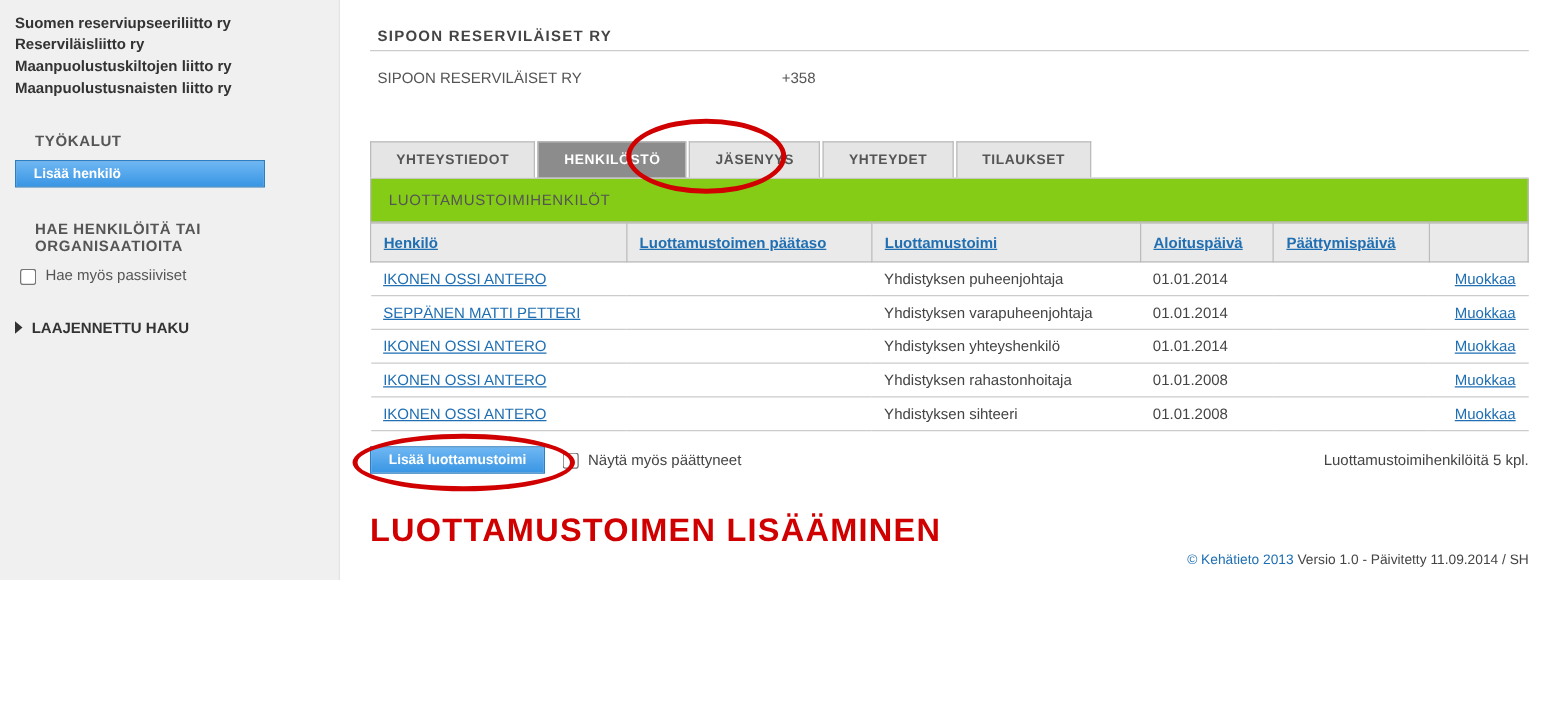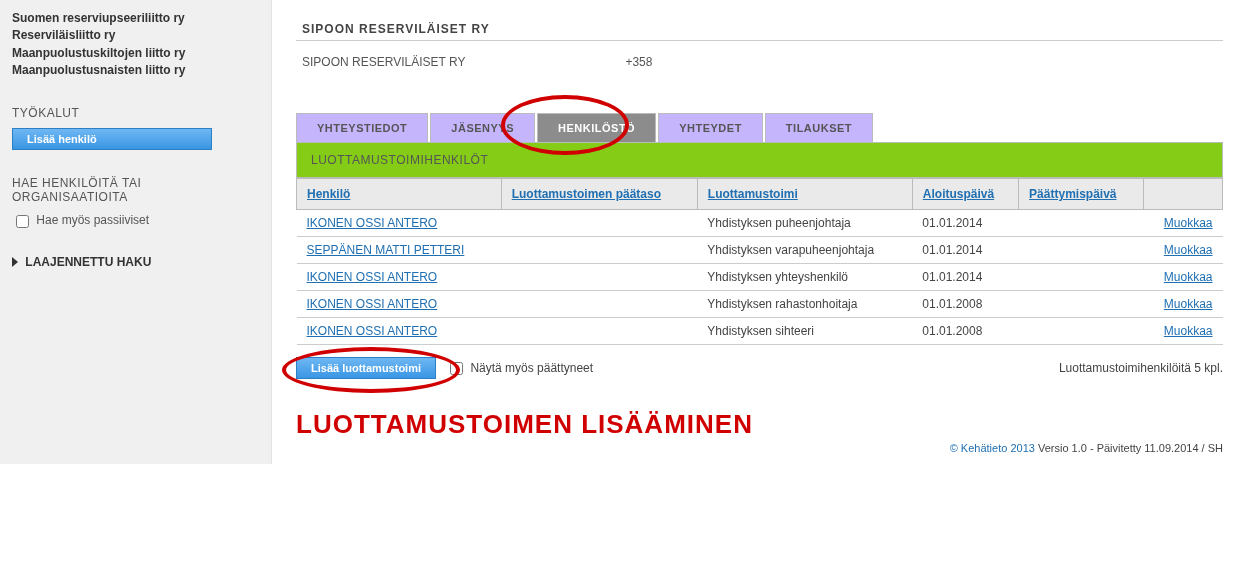--- a/index.html
+++ b/index.html
@@ -17,23 +17,23 @@
   .sidebar {
     width: 272px;
     background: #f0f0f0;
     padding: 6px 12px 12px 12px;
     box-sizing: border-box;
     border-right: 1px solid #e3e3e3;
   }
   .sidebar .org-list { font-weight: bold; color: #333; line-height: 1.45; margin-top: 4px; }
   .sidebar h4 {
     font-size: 12px;
-    font-weight: normal;
+    font-weight: bold;
     color: #555;
-    margin: 26px 0 8px 0;
+    margin: 26px 0 8px 16px;
     letter-spacing: 0.5px;
   }
 
   .btn-blue {
     display: inline-block;
     background: linear-gradient(#6fb7f3, #3996e4);
     border: 1px solid #2b7fc2;
     color: #fff;
     font-weight: bold;
     font-size: 11px;
@@ -59,21 +59,21 @@
   
   .main { flex:1; padding: 10px 12px 10px 24px; box-sizing:border-box; position:relative; }
   .page-title { font-weight: bold; letter-spacing: 1px; color:#444; margin: 12px 0 2px 6px; }
   .title-underline { border-bottom: 1px solid #ccc; margin: 4px 0 14px 0; }
   .org-row { display:flex; gap:160px; color:#555; margin-bottom: 44px; margin-left:6px; }
 
   
   .tabs { display:flex; border-bottom: 1px solid #bbb; }
   .tab {
     padding: 8px 20px;
-    background: #c4b5fd;
+    background: #e5e5e5;
     border: 1px solid #bbb;
     border-bottom: none;
     margin-right: 2px;
     font-weight: bold;
     font-size: 11px;
     color: #555;
     letter-spacing: 0.5px;
     cursor: pointer;
     position: relative;
   }
@@ -164,22 +164,22 @@
     <div class="page-title">SIPOON RESERVILÄISET RY</div>
     <div class="title-underline"></div>
     <div class="org-row">
       <span>SIPOON RESERVILÄISET RY</span>
       <span>+358</span>
     </div>
 
     <div style="position:relative;">
       <div class="tabs">
         <div class="tab">YHTEYSTIEDOT</div>
+        <div class="tab active">HENKILÖSTÖ</div>
         <div class="tab">JÄSENYYS</div>
-        <div class="tab active">HENKILÖSTÖ</div>
         <div class="tab">YHTEYDET</div>
         <div class="tab">TILAUKSET</div>
       </div>
       <div class="annot-ellipse" style="left:205px; top:-18px; width:120px; height:52px;"></div>
     </div>
 
     <div class="section-head">LUOTTAMUSTOIMIHENKILÖT</div>
 
     <table class="data">
       <thead>

